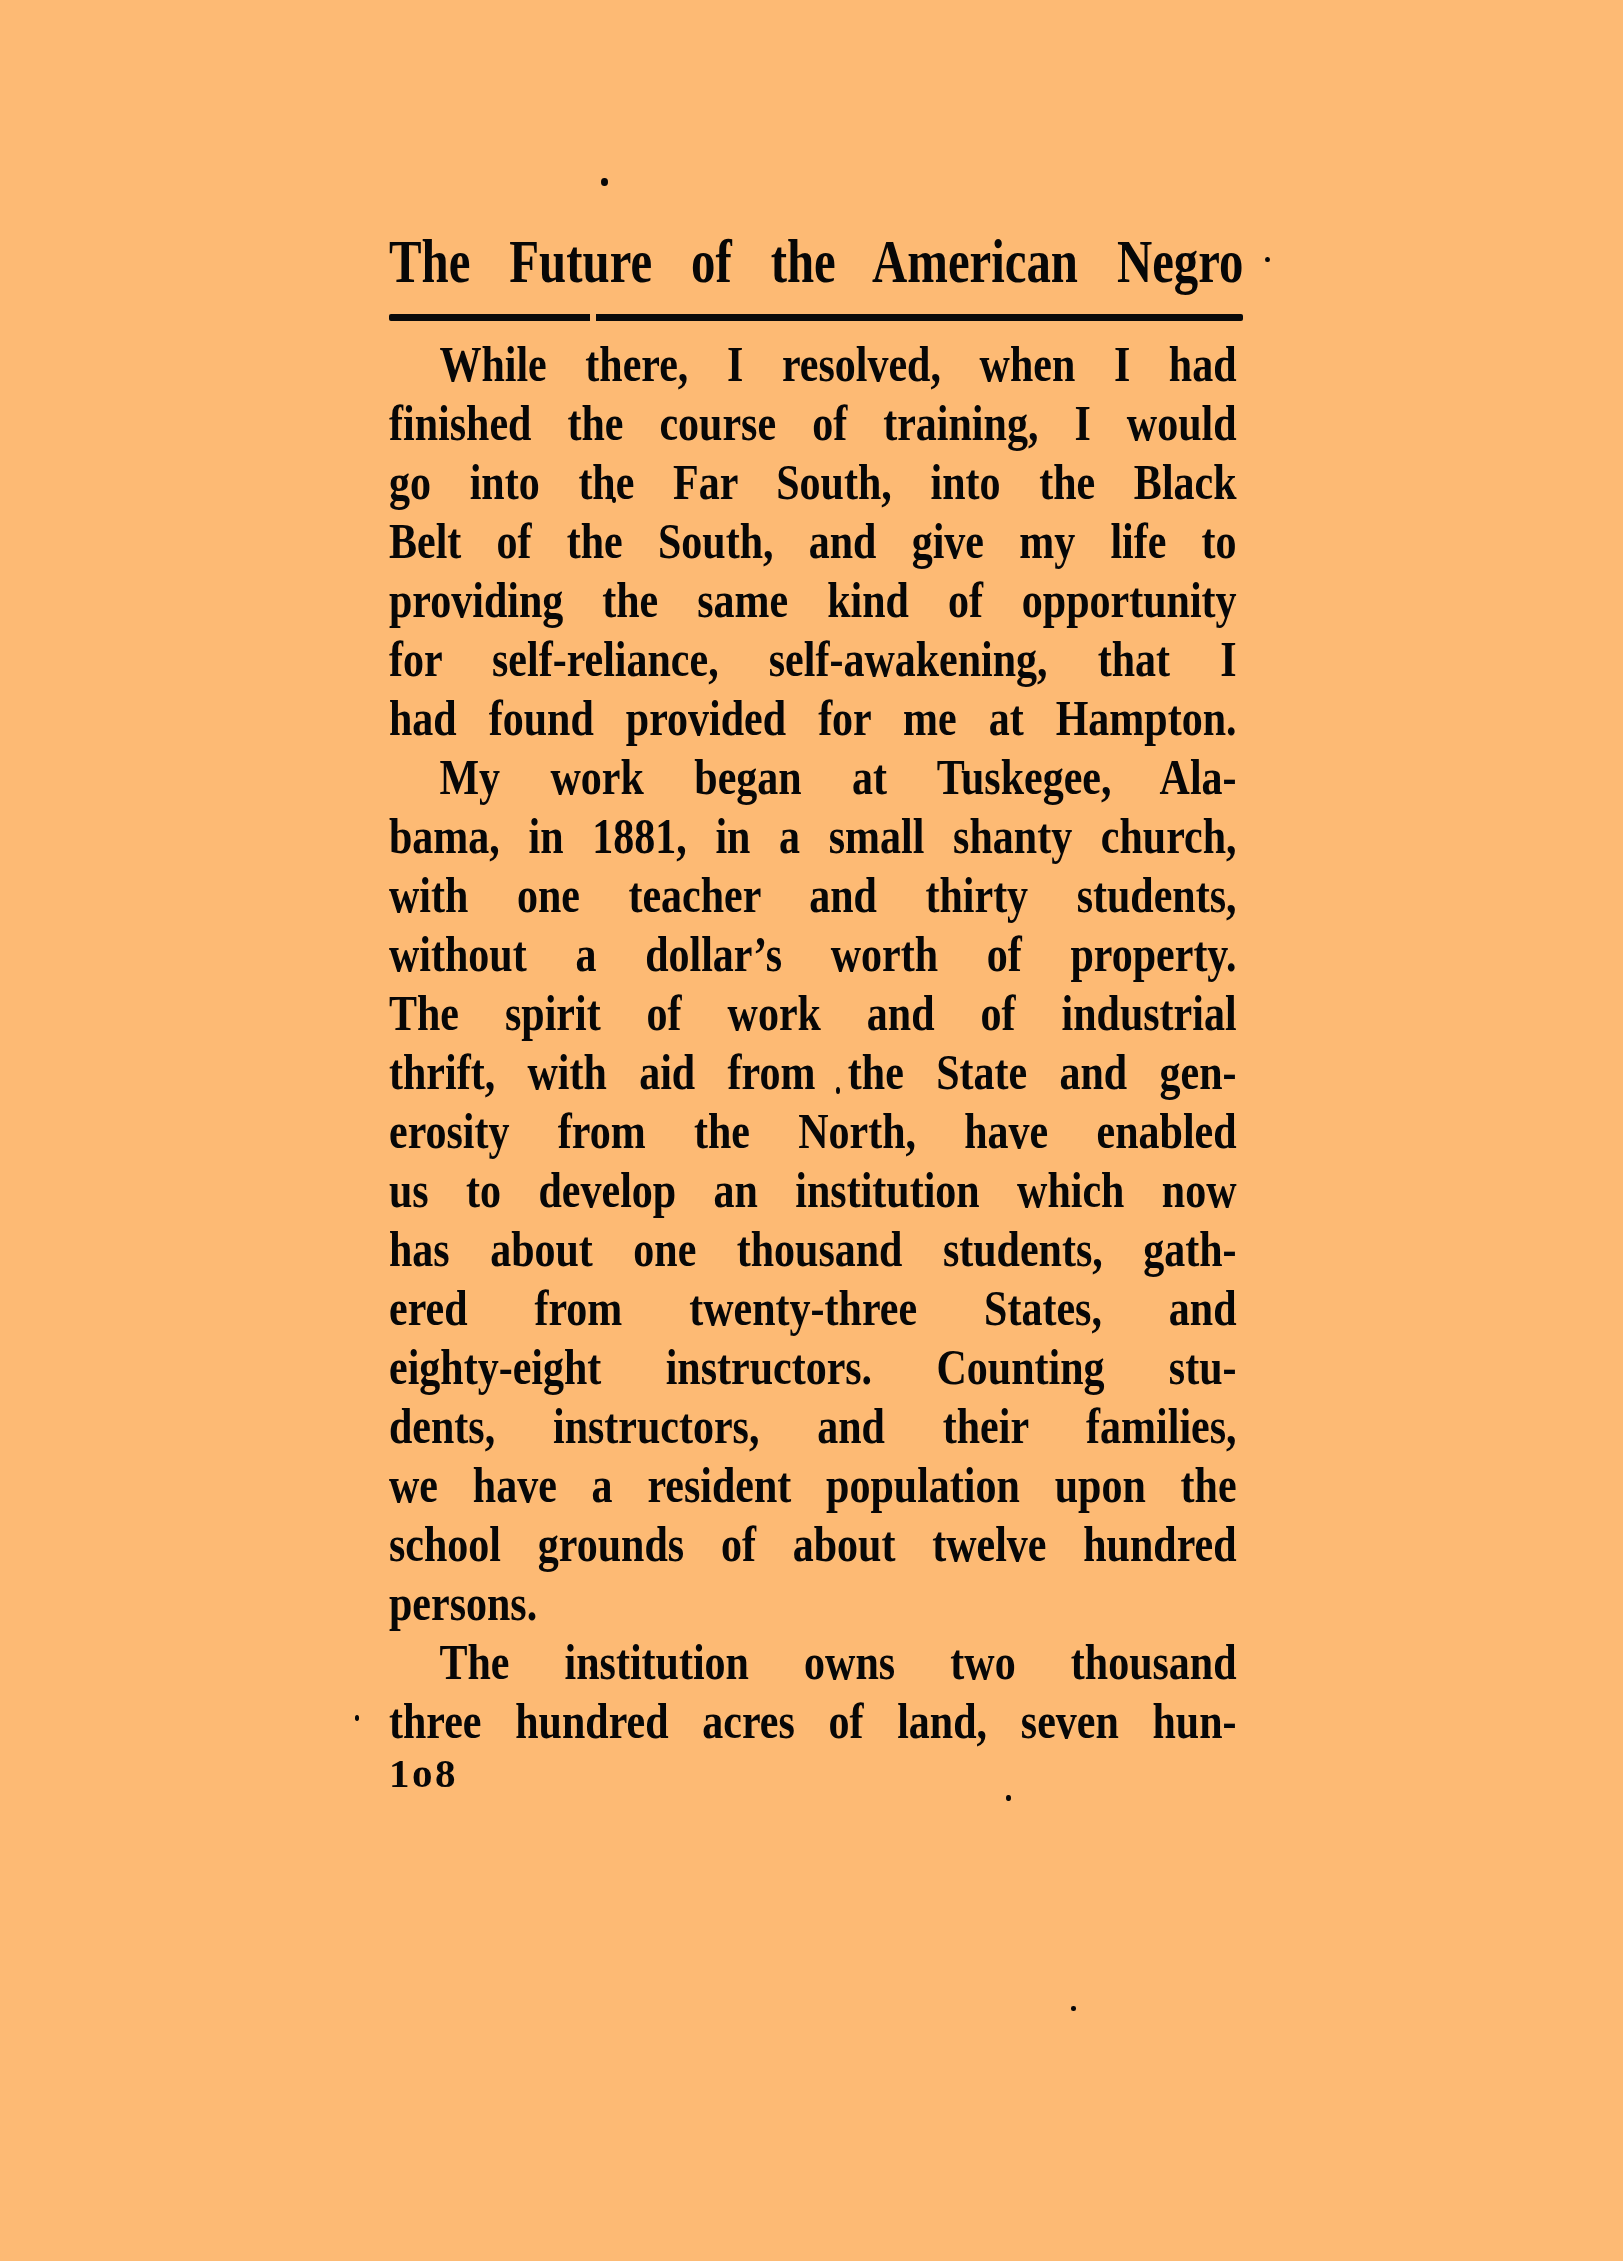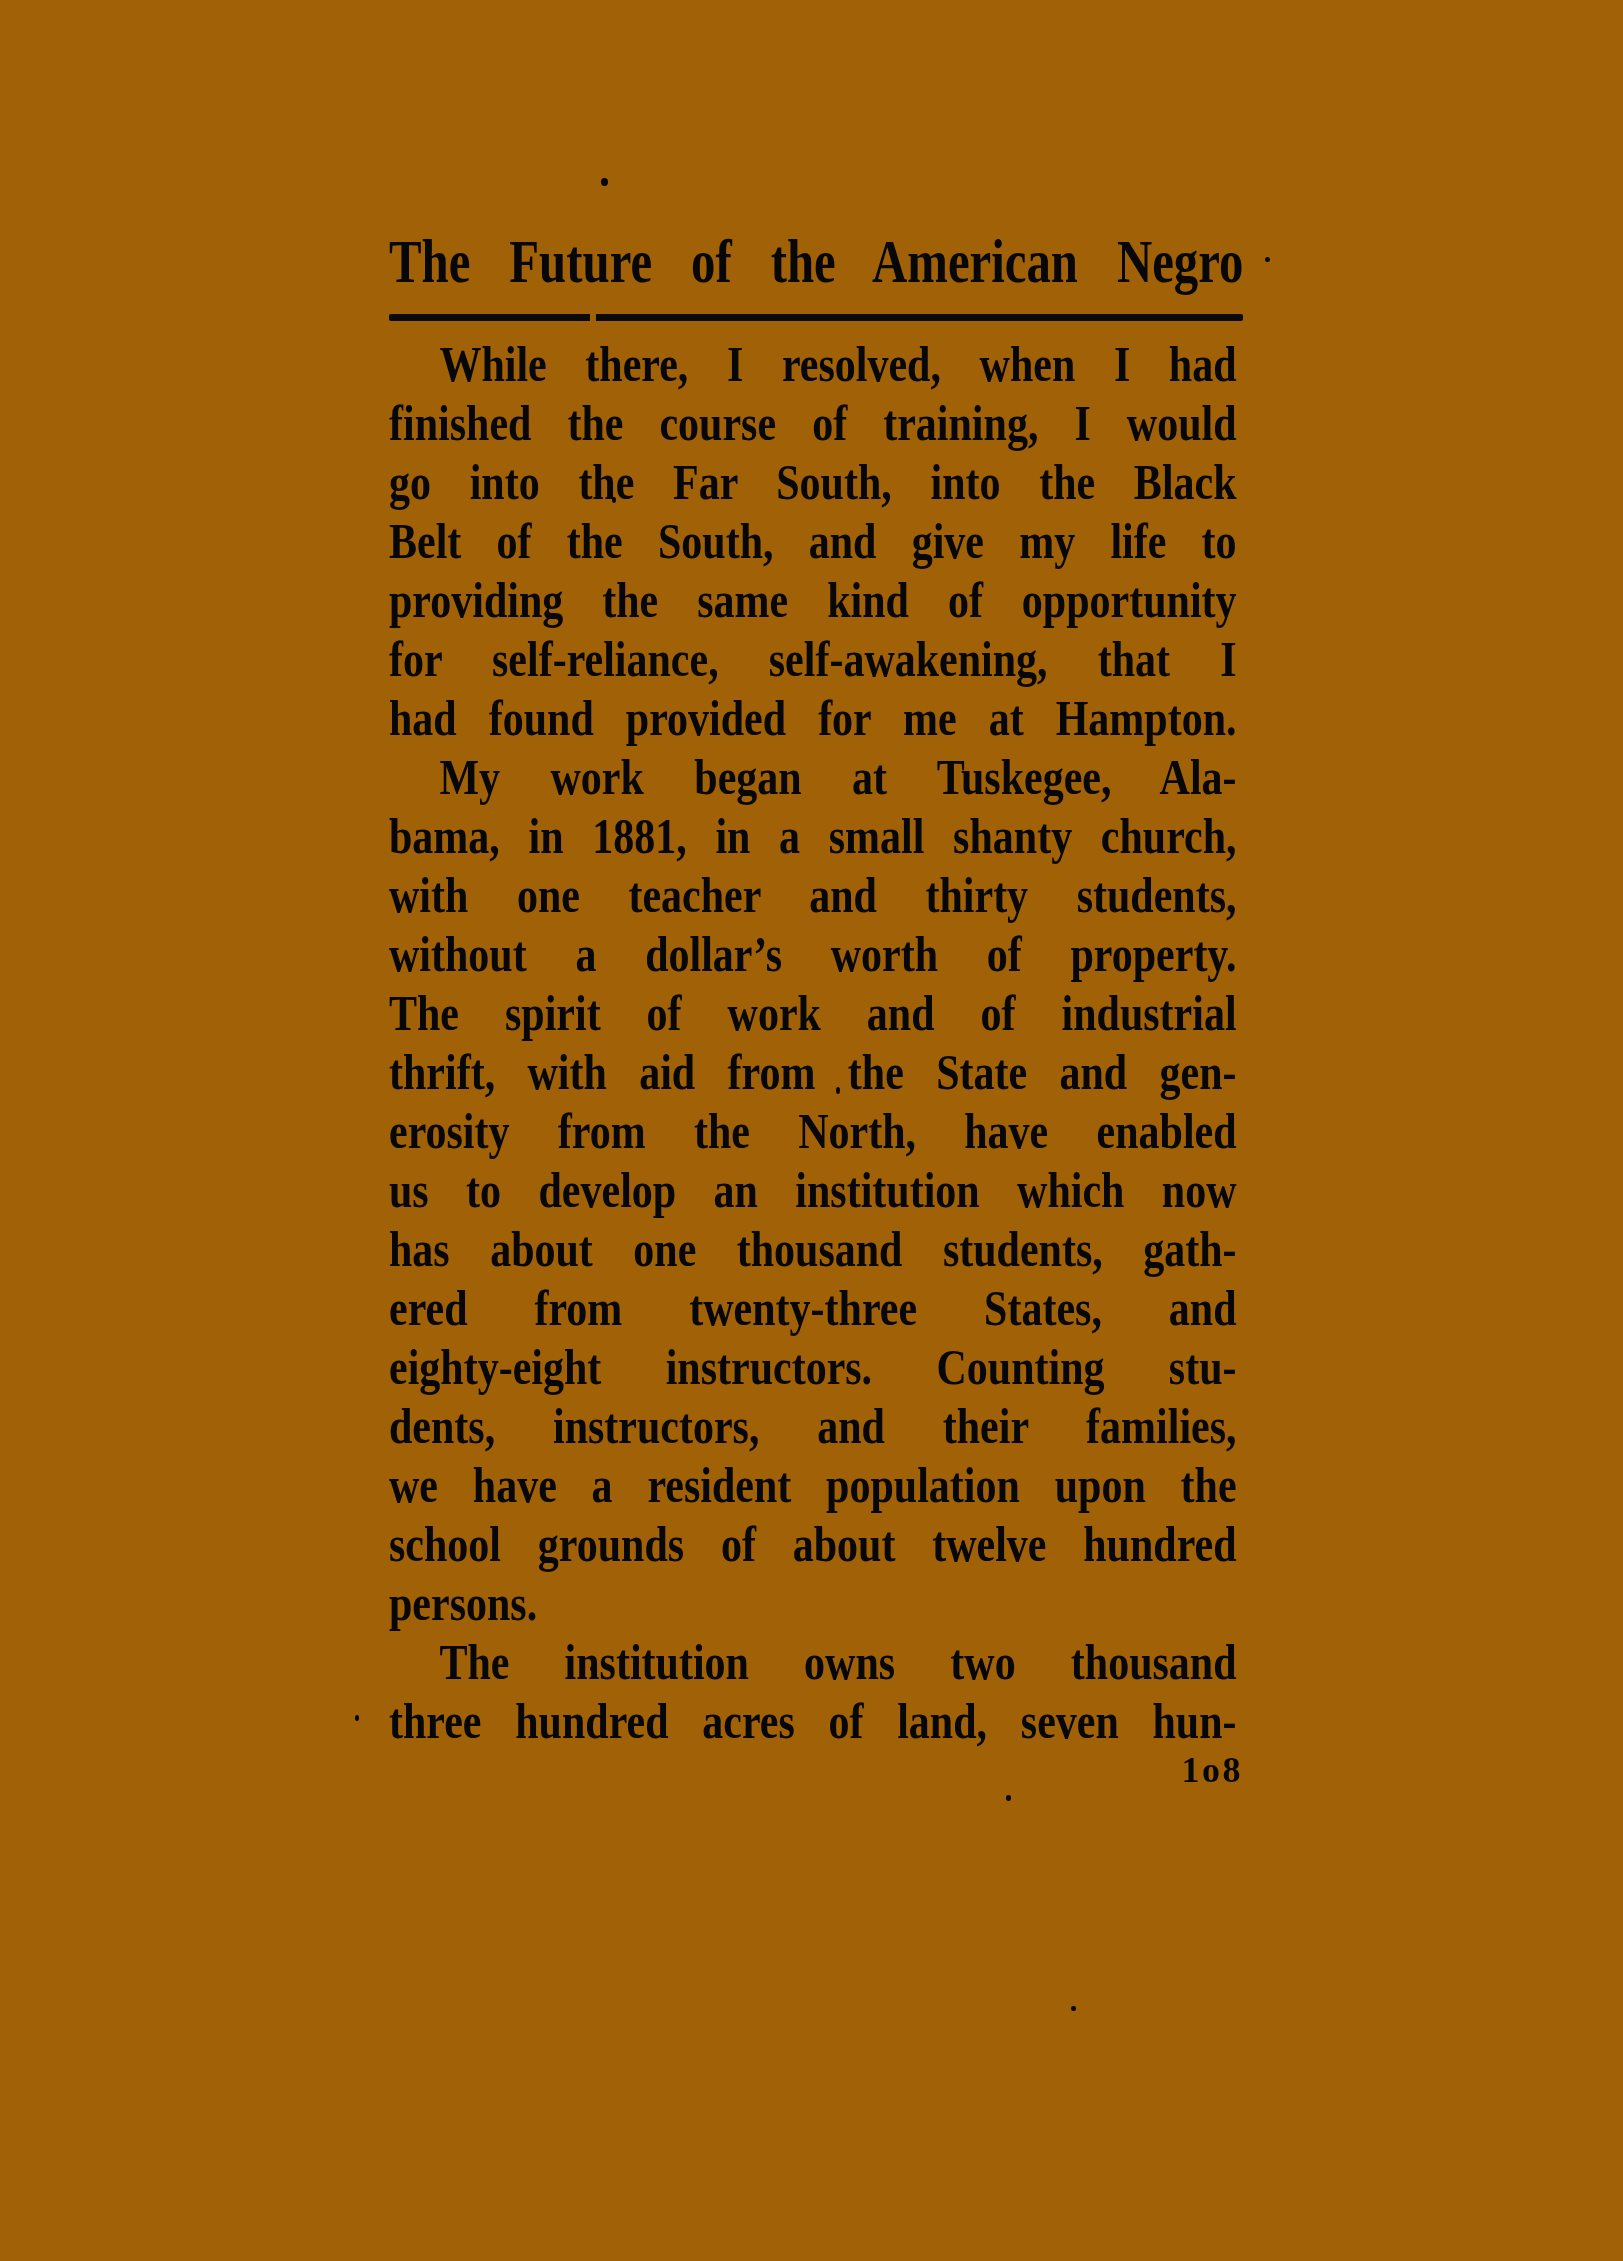--- a/index.html
+++ b/index.html
@@ -4,21 +4,21 @@
 <style>
   html, body {
     margin: 0;
     padding: 0;
     background: #ffffff;
   }
   .page {
     position: relative;
     width: 1624px;
     height: 2261px;
-    background: #a16207;
+    background: #fdba74;
     overflow: hidden;
     font-family: "Liberation Serif", "DejaVu Serif", serif;
     color: #070707;
   }
   .running-title {
     position: absolute;
     left: 389px;
     top: 228px;
     width: 1068px;
     transform: scaleX(0.80);
@@ -64,22 +64,22 @@
     text-align-last: left;
   }
   .line.indent {
     text-indent: 60px;
   }
   .page-number {
     position: absolute;
     left: 389px;
     top: 1749px;
     width: 854px;
-    text-align: right;
-    font-size: 36px;
+    text-align: left;
+    font-size: 41px;
     font-weight: bold;
     letter-spacing: 2.5px;
   }
   .speck {
     position: absolute;
     background: #070707;
     border-radius: 50%;
   }
 </style>
 </head>

